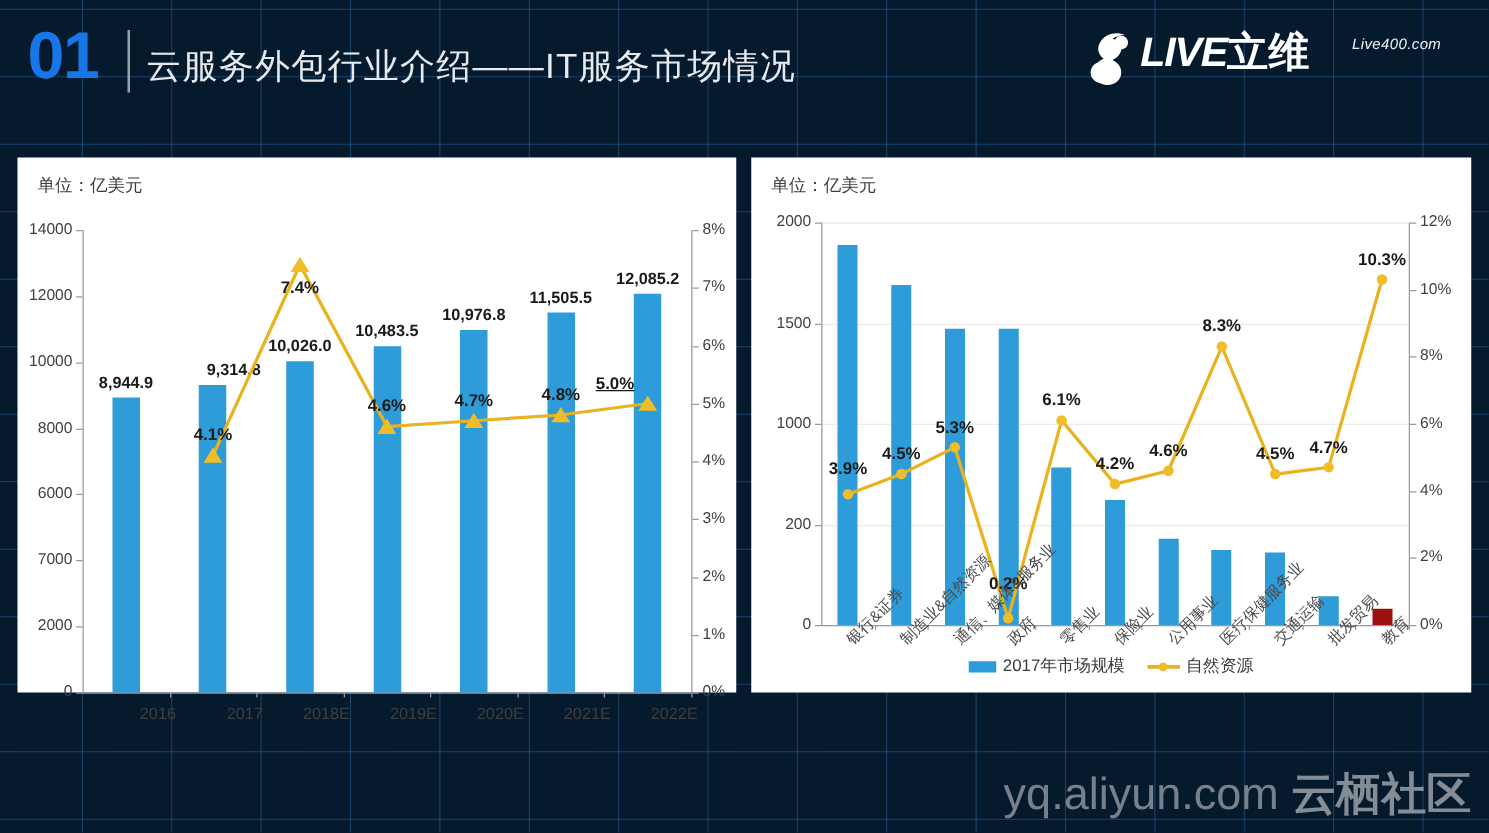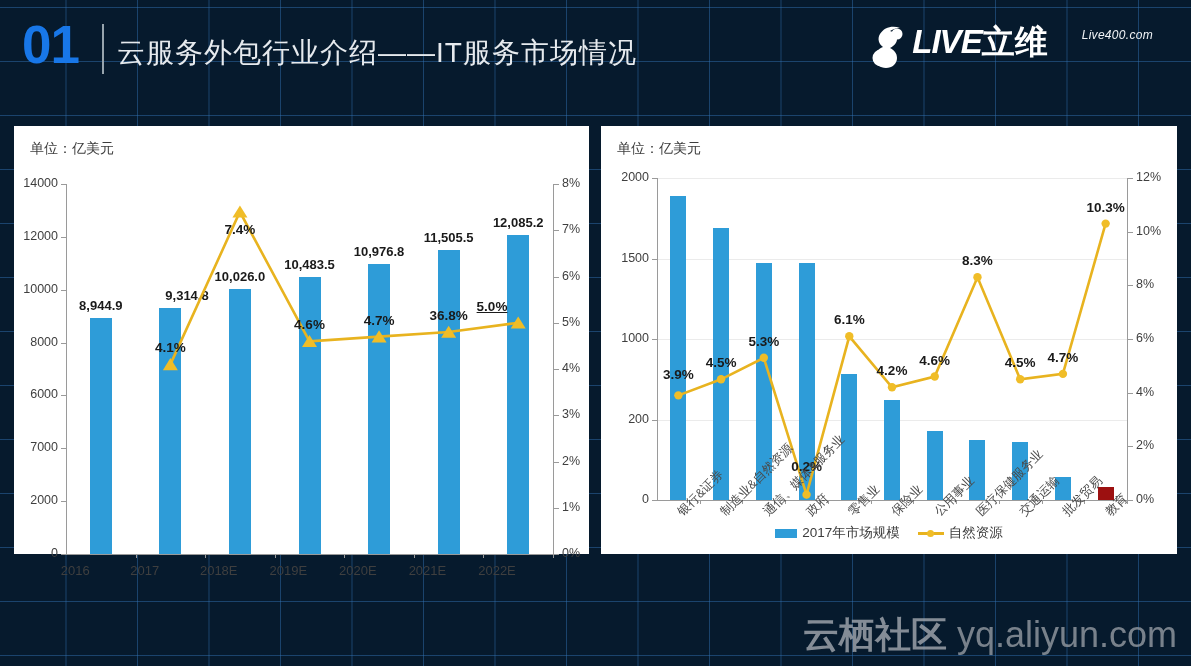--- a/index.html
+++ b/index.html
@@ -54,21 +54,21 @@
     position:absolute;left:16px;top:14px;
     font-size:14px;color:#3d3d3d;
   }
   .plot{position:absolute;}
   
   .ytick,.y2tick{
     position:absolute;font-size:12.5px;color:#3f3f3f;white-space:nowrap;
   }
   .ytick{text-align:right;}
   .y2tick{text-align:left;}
-  .xtick{position:absolute;font-size:13px;color:#3f3f3f;text-align:left;white-space:nowrap;}
+  .xtick{position:absolute;font-size:13px;color:#3f3f3f;text-align:right;white-space:nowrap;}
   .tickmark{position:absolute;background:#9a9a9a;}
   .axisline{position:absolute;background:#9a9a9a;}
   .gridline{position:absolute;background:#e2e2e2;height:1px;}
   .bar{position:absolute;background:#2e9cd8;}
   .bar.red{background:#9c1010;}
   .bar-label{
     position:absolute;font-size:13px;font-weight:bold;color:#1a1a1a;
     text-align:center;white-space:nowrap;
   }
   .pct-label{
@@ -200,21 +200,21 @@
         <polygon points="218.42857142857142,91.6 233.42857142857142,91.6 225.92857142857142,79.375" fill="#f0bd28"></polygon>
         <polygon points="288,221.10000000000002 303,221.10000000000002 295.5,208.87500000000003" fill="#f0bd28"></polygon>
         <polygon points="357.57142857142856,216.475 372.57142857142856,216.475 365.07142857142856,204.25" fill="#f0bd28"></polygon>
         <polygon points="427.1428571428571,211.85 442.1428571428571,211.85 434.6428571428571,199.625" fill="#f0bd28"></polygon>
         <polygon points="496.7142857142857,202.6 511.7142857142857,202.6 504.2142857142857,190.375" fill="#f0bd28"></polygon>
       </svg>
       <div class="pct-label" style="left: 120.357px; top: 214.375px; width: 72px;">4.1%</div>
       <div class="pct-label" style="left: 189.929px; top: 95.75px; width: 72px;">7.4%</div>
       <div class="pct-label" style="left: 259.5px; top: 191.25px; width: 72px;">4.6%</div>
       <div class="pct-label" style="left: 329.071px; top: 186.625px; width: 72px;">4.7%</div>
-      <div class="pct-label" style="left: 398.643px; top: 182px; width: 72px;">36.8%</div>
+      <div class="pct-label" style="left: 398.643px; top: 182px; width: 72px;">4.8%</div>
       <div class="pct-label" style="left: 442px; top: 172.75px; width: 72px; text-decoration: underline;">5.0%</div>
       <div class="xtick" style="left: 46.7857px; top: 437px; width: 80px;">2016</div>
       <div class="xtick" style="left: 116.357px; top: 437px; width: 80px;">2017</div>
       <div class="xtick" style="left: 185.929px; top: 437px; width: 80px;">2018E</div>
       <div class="xtick" style="left: 255.5px; top: 437px; width: 80px;">2019E</div>
       <div class="xtick" style="left: 325.071px; top: 437px; width: 80px;">2020E</div>
       <div class="xtick" style="left: 394.643px; top: 437px; width: 80px;">2021E</div>
       <div class="xtick" style="left: 464.214px; top: 437px; width: 80px;">2022E</div>
     </div>
 </div>
@@ -321,15 +321,15 @@
     <div class="legend-item">
       <span class="lg-line">
           <span class="lg-dot"></span>
         </span>
       <span>自然资源</span>
     </div>
   </div>
 </div>
 
 <div id="watermark">
+  <span id="wm-url">yq.aliyun.com</span>
   <span id="wm-cn">云栖社区</span>
-  <span id="wm-url">yq.aliyun.com</span>
 </div>
 
 </body></html>

